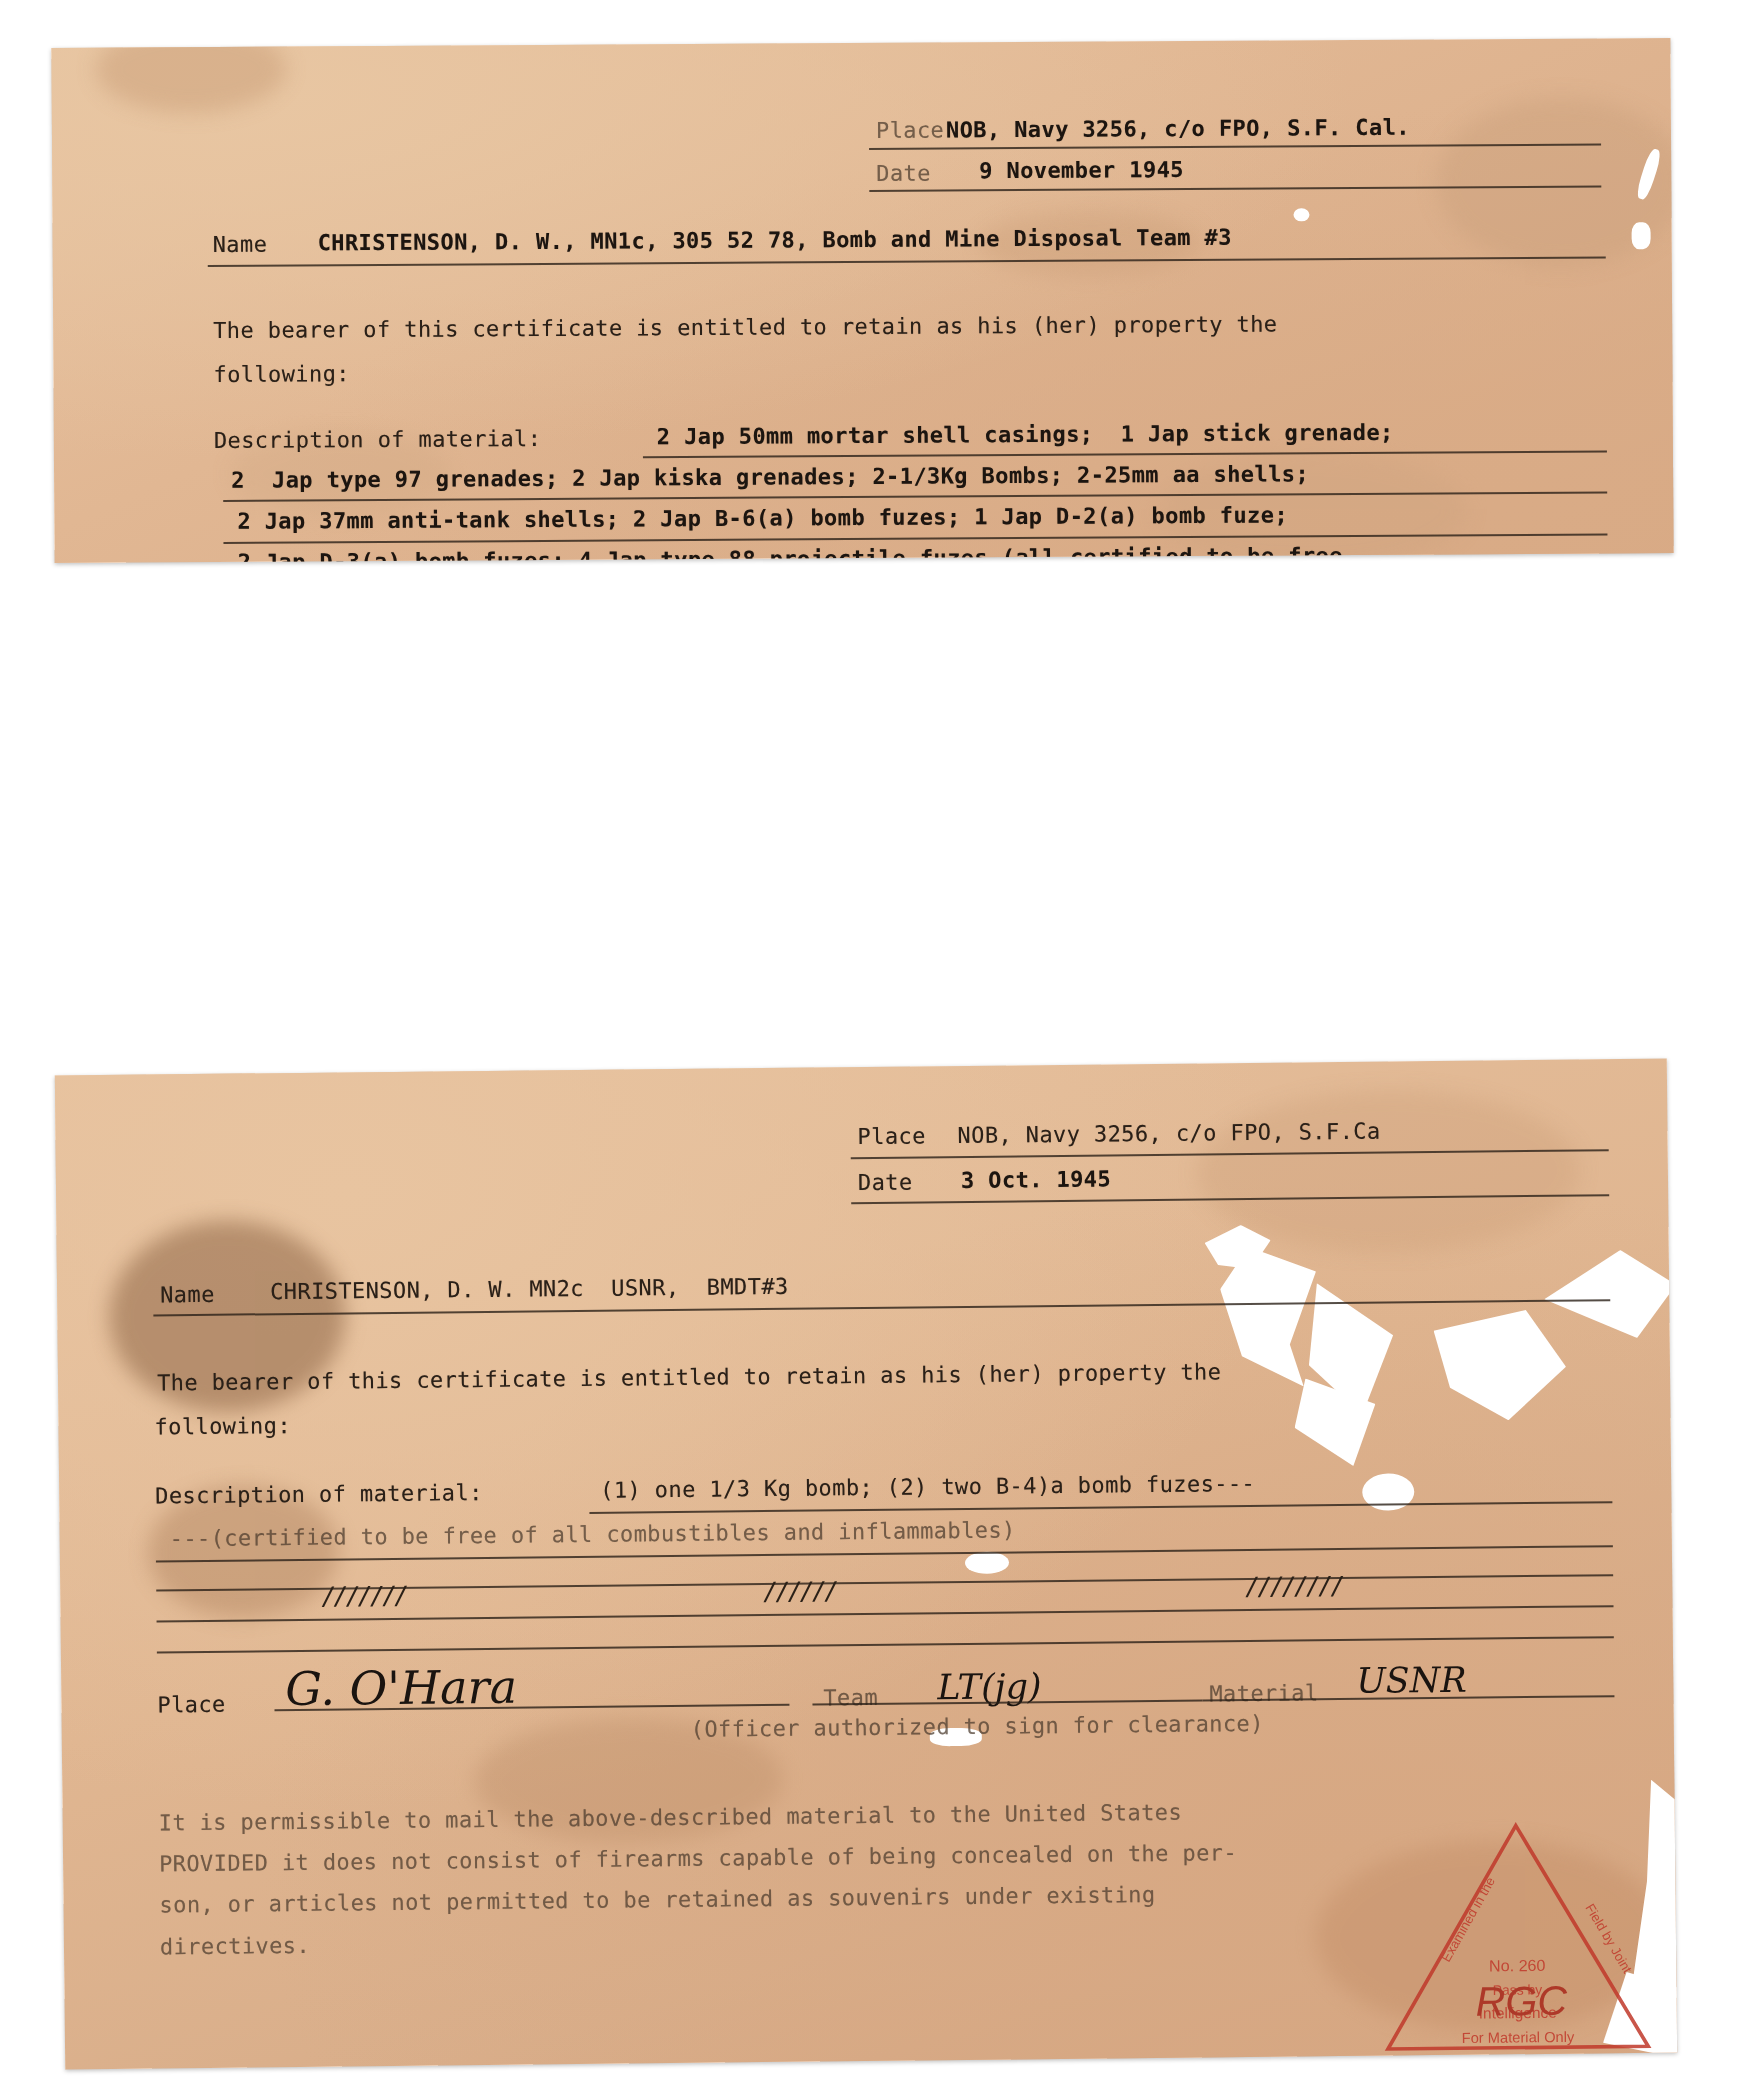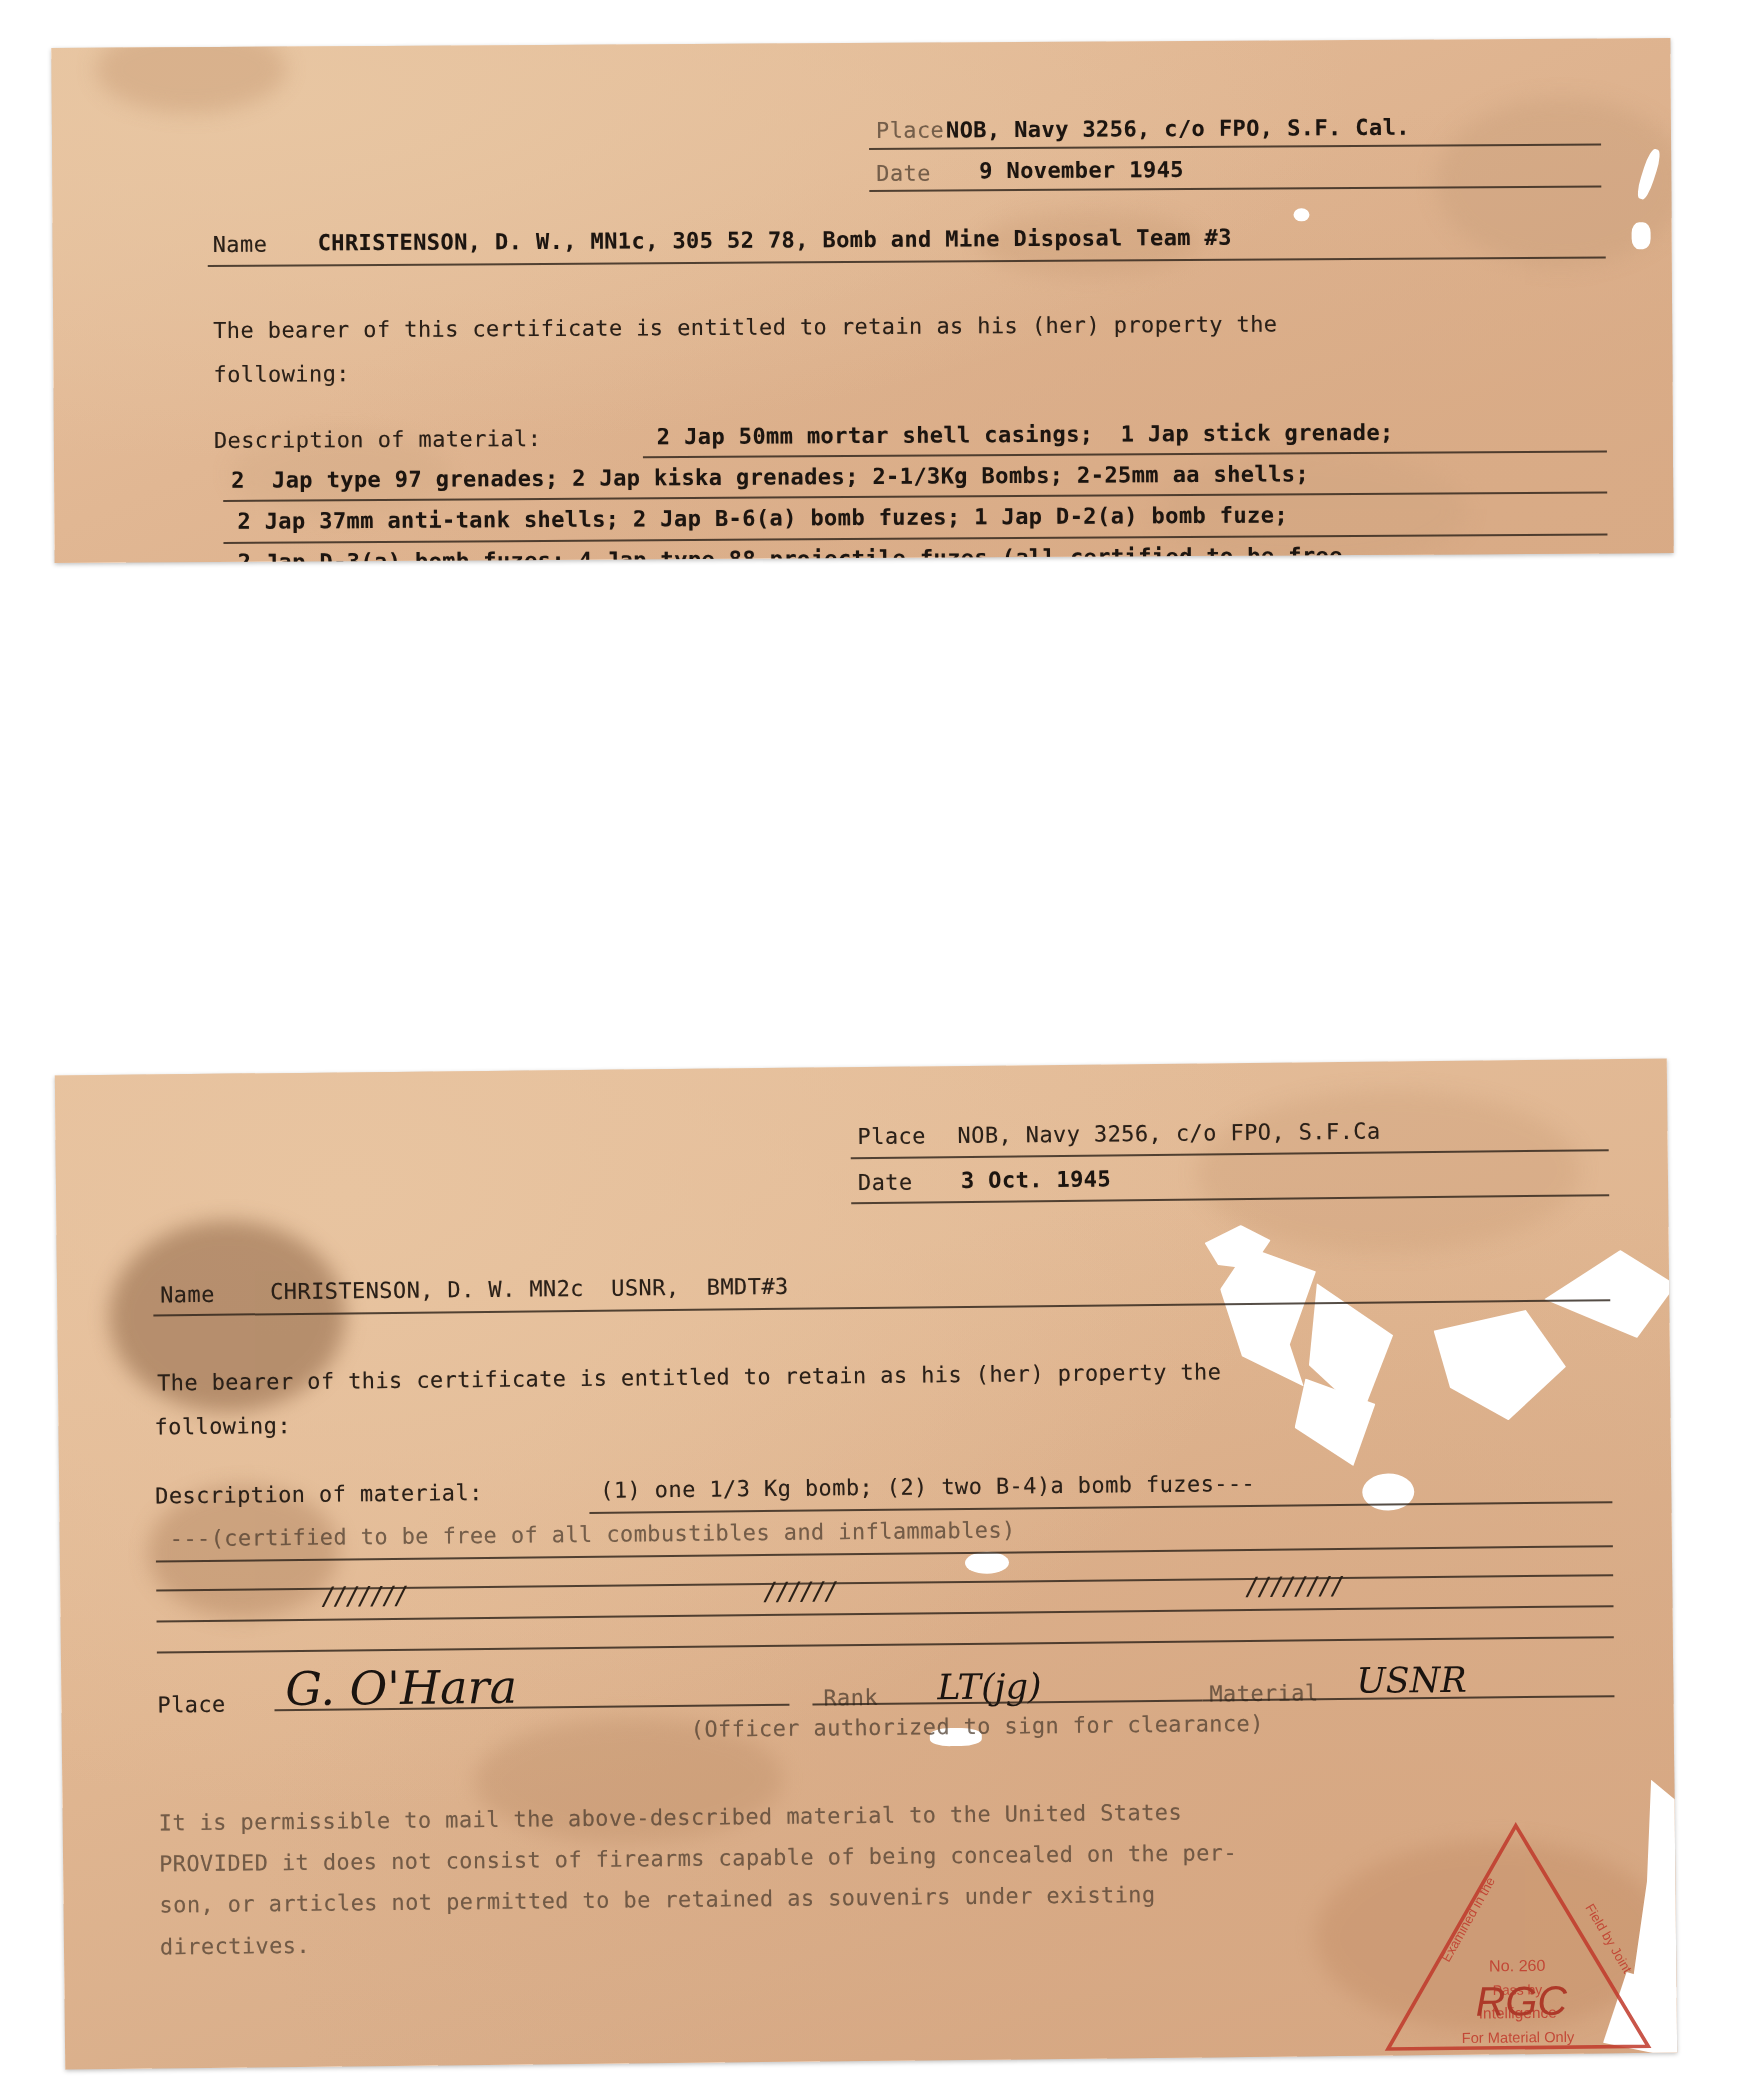--- a/index.html
+++ b/index.html
@@ -202,21 +202,21 @@
   <div class="rule" style="left:96px; top:577px; width:1457px;"></div>
 
   <div class="hand hatch" style="left:261px; top:509px;">///////</div>
   <div class="hand hatch" style="left:703px; top:509px;">//////</div>
   <div class="hand hatch" style="left:1185px; top:509px;">////////</div>
 
   <div class="tt" style="left:96px; top:618px;">Place</div>
   <div class="hand" style="left:224px; top:589px; font-size:46px;">G. O'Hara</div>
   <div class="rule" style="left:213px; top:636px; width:515px;"></div>
 
-  <div class="tt faint" style="left:762px; top:618px;">Rank</div>
+  <div class="tt faint" style="left:762px; top:618px;">Team</div>
   <div class="hand" style="left:876px; top:601px; font-size:35px;">LT(jg)</div>
   <div class="rule" style="left:751px; top:636px; width:390px;"></div>
 
   <div class="tt faint" style="left:1148px; top:618px;">Material</div>
   <div class="hand" style="left:1295px; top:599px; font-size:35px;">USNR</div>
   <div class="rule" style="left:1141px; top:636px; width:412px;"></div>
 
   <div class="tt faint" style="left:629px; top:648px;">(Officer authorized to sign for clearance)</div>
 
   <div class="tt faint" style="left:96px; top:736px;">It is permissible to mail the above-described material to the United States</div>

